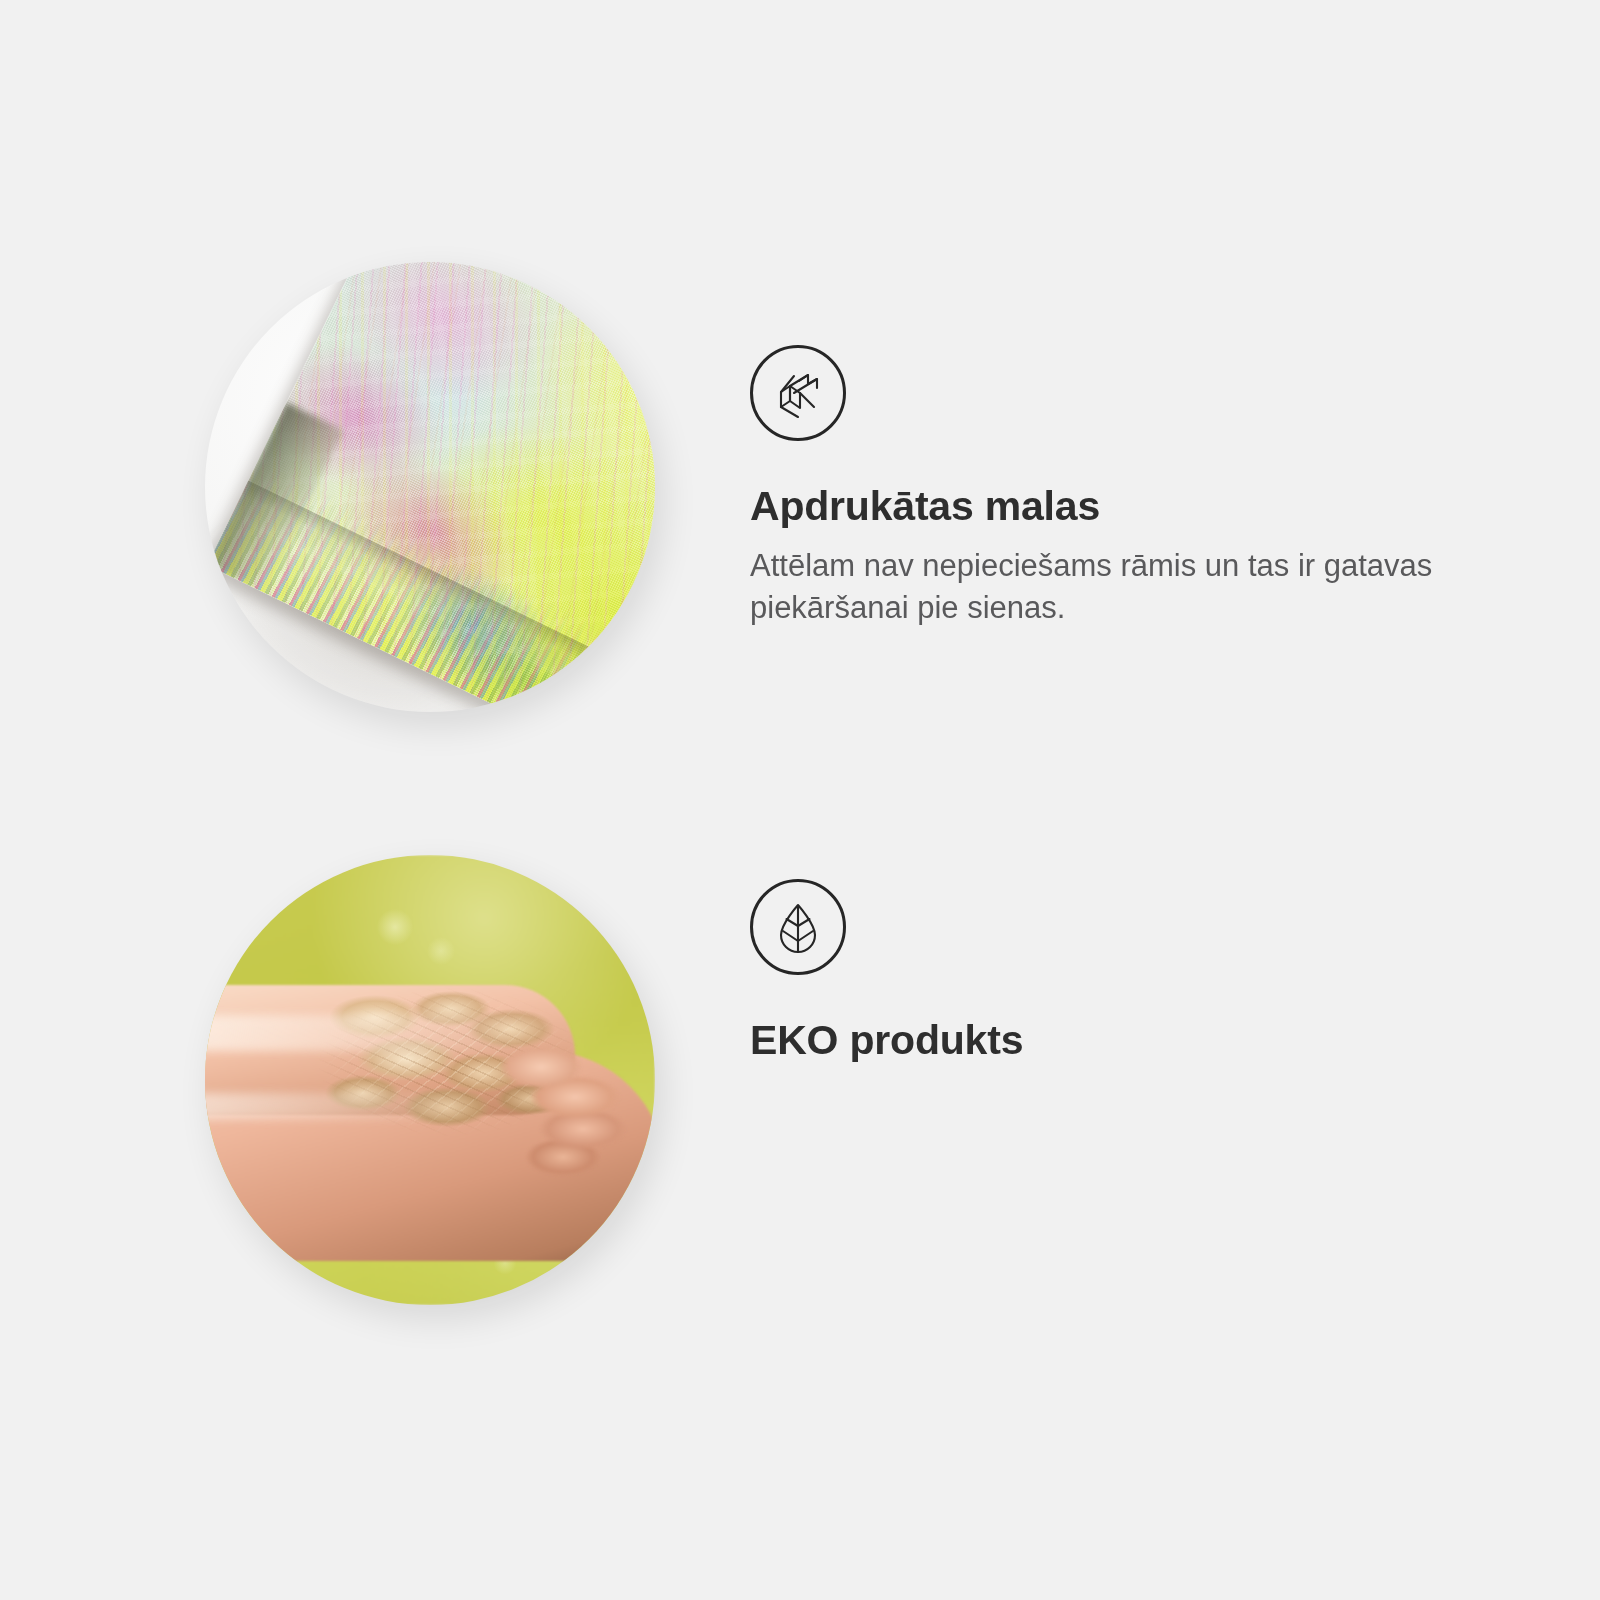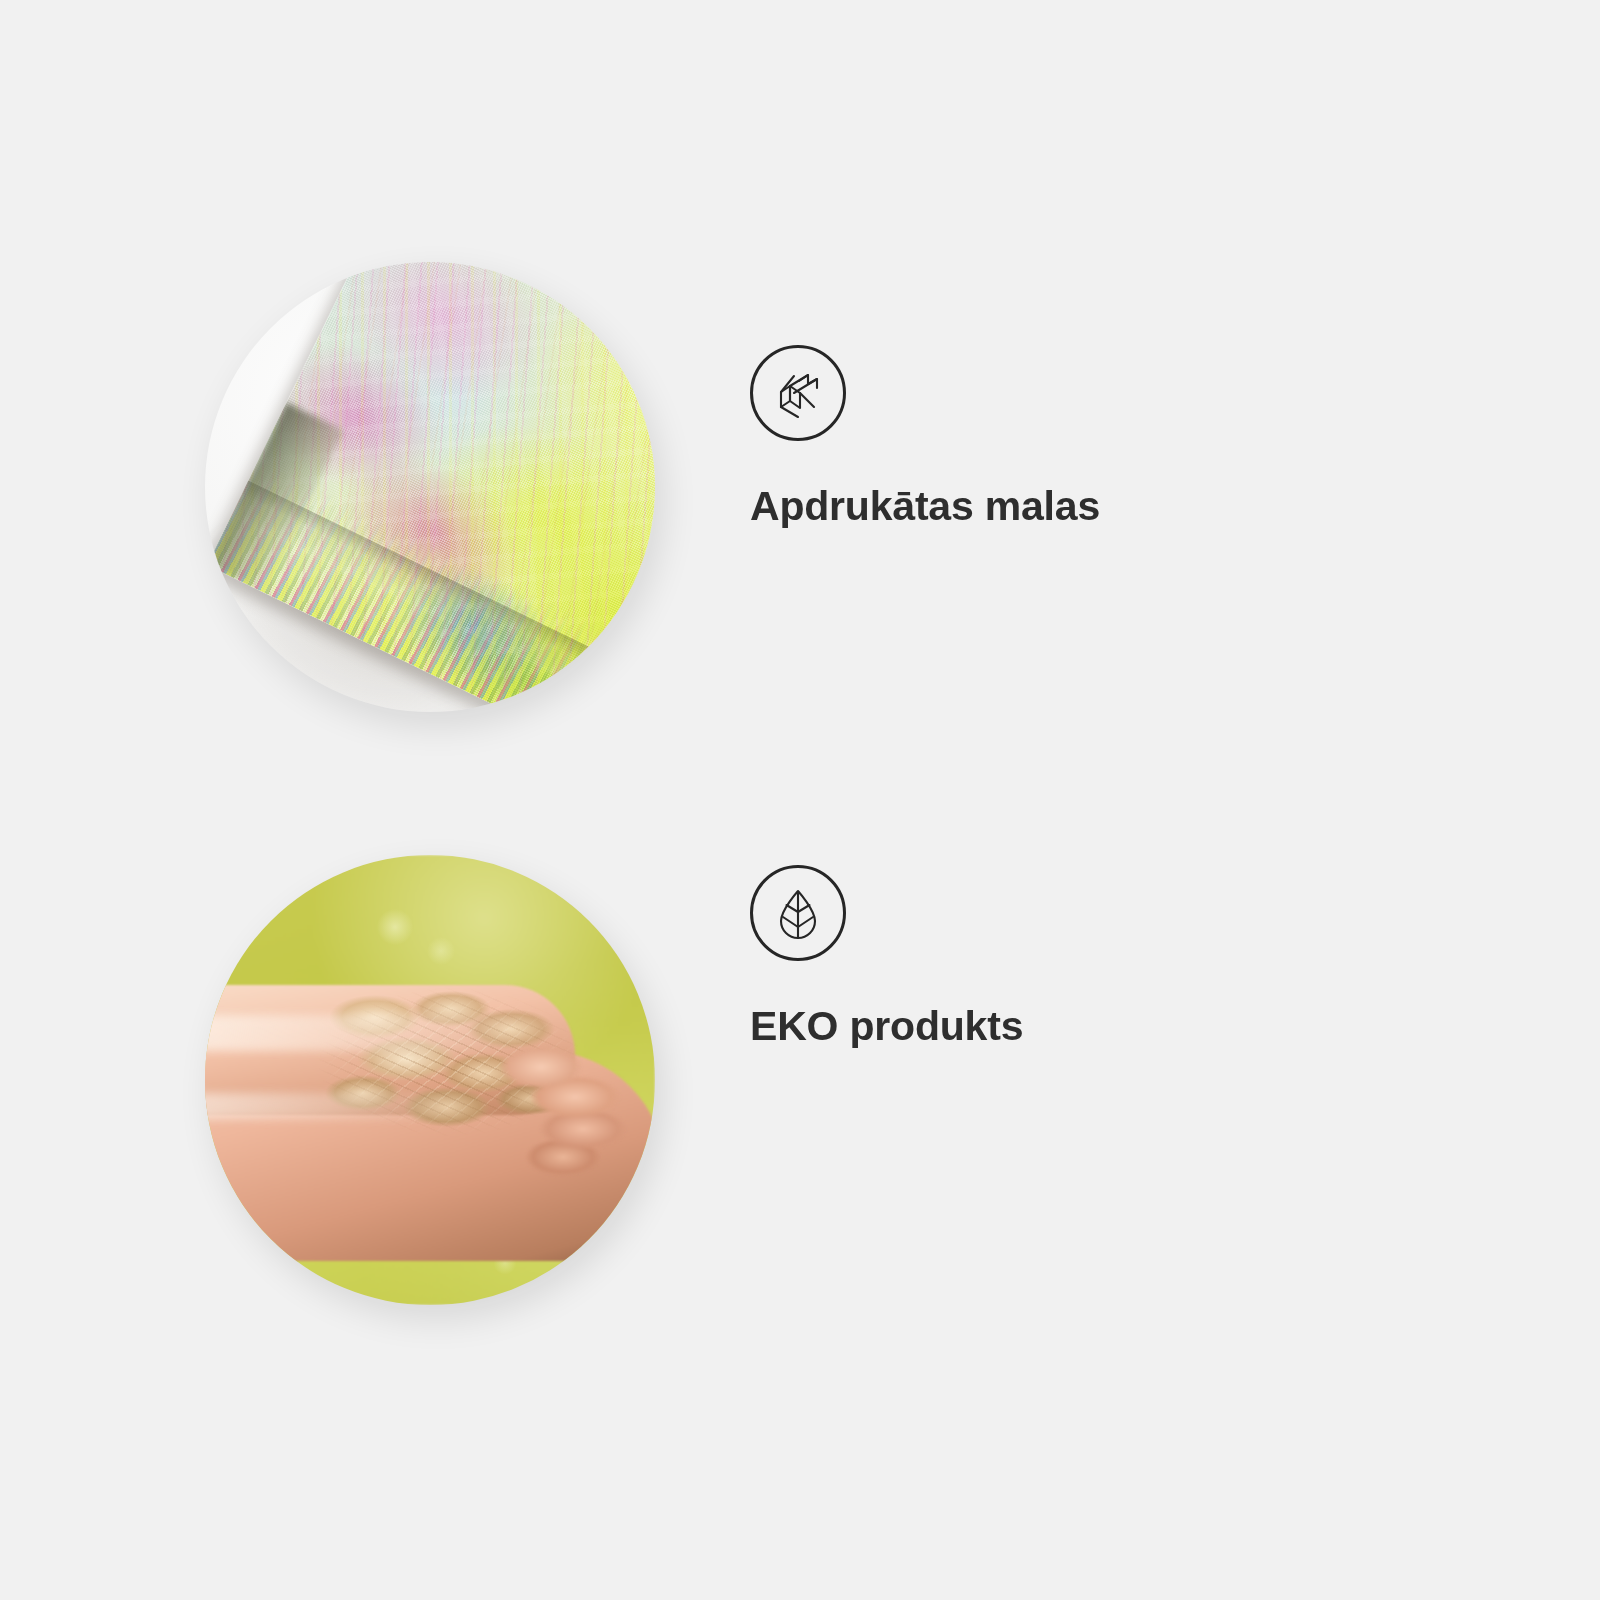--- a/index.html
+++ b/index.html
@@ -262,21 +262,21 @@
   }
 
   
   .info {
     position: absolute;
     left: 750px;
     top: 0;
     width: 740px;
   }
   .info-1 { top: 83px; }
-  .info-2 { top: 10px; }
+  .info-2 { top: 24px; }
 
   .icon-circle {
     width: 96px;
     height: 96px;
     border: 3px solid #262626;
     border-radius: 50%;
     display: flex;
     align-items: center;
     justify-content: center;
     box-sizing: border-box;
@@ -330,20 +330,21 @@
           <path d="M13 29 L26 13"></path>
           <path d="M32 30 L46 44"></path>
           <path d="M13 44 L30 54"></path>
           <path d="M22 23 L40 12"></path>
           <path d="M31 18 L40 12 L40 21"></path>
           <path d="M26 30 L49 16"></path>
           <path d="M40 21 L49 16 L49 25"></path>
         </svg>
       </div>
       <h2 class="feature-title">Apdrukātas malas</h2>
+      <p class="feature-desc">Attēlam nav nepieciešams rāmis un tas ir gatavas piekāršanai pie sienas.</p>
     </div>
   </div>
 
   <div class="feature feature-2">
 
     <div class="photo-wrap">
       <div class="photo-shadow"></div>
       <div class="photo">
         <div class="eco-bg"></div>
         <div class="eco-bokeh"></div>

